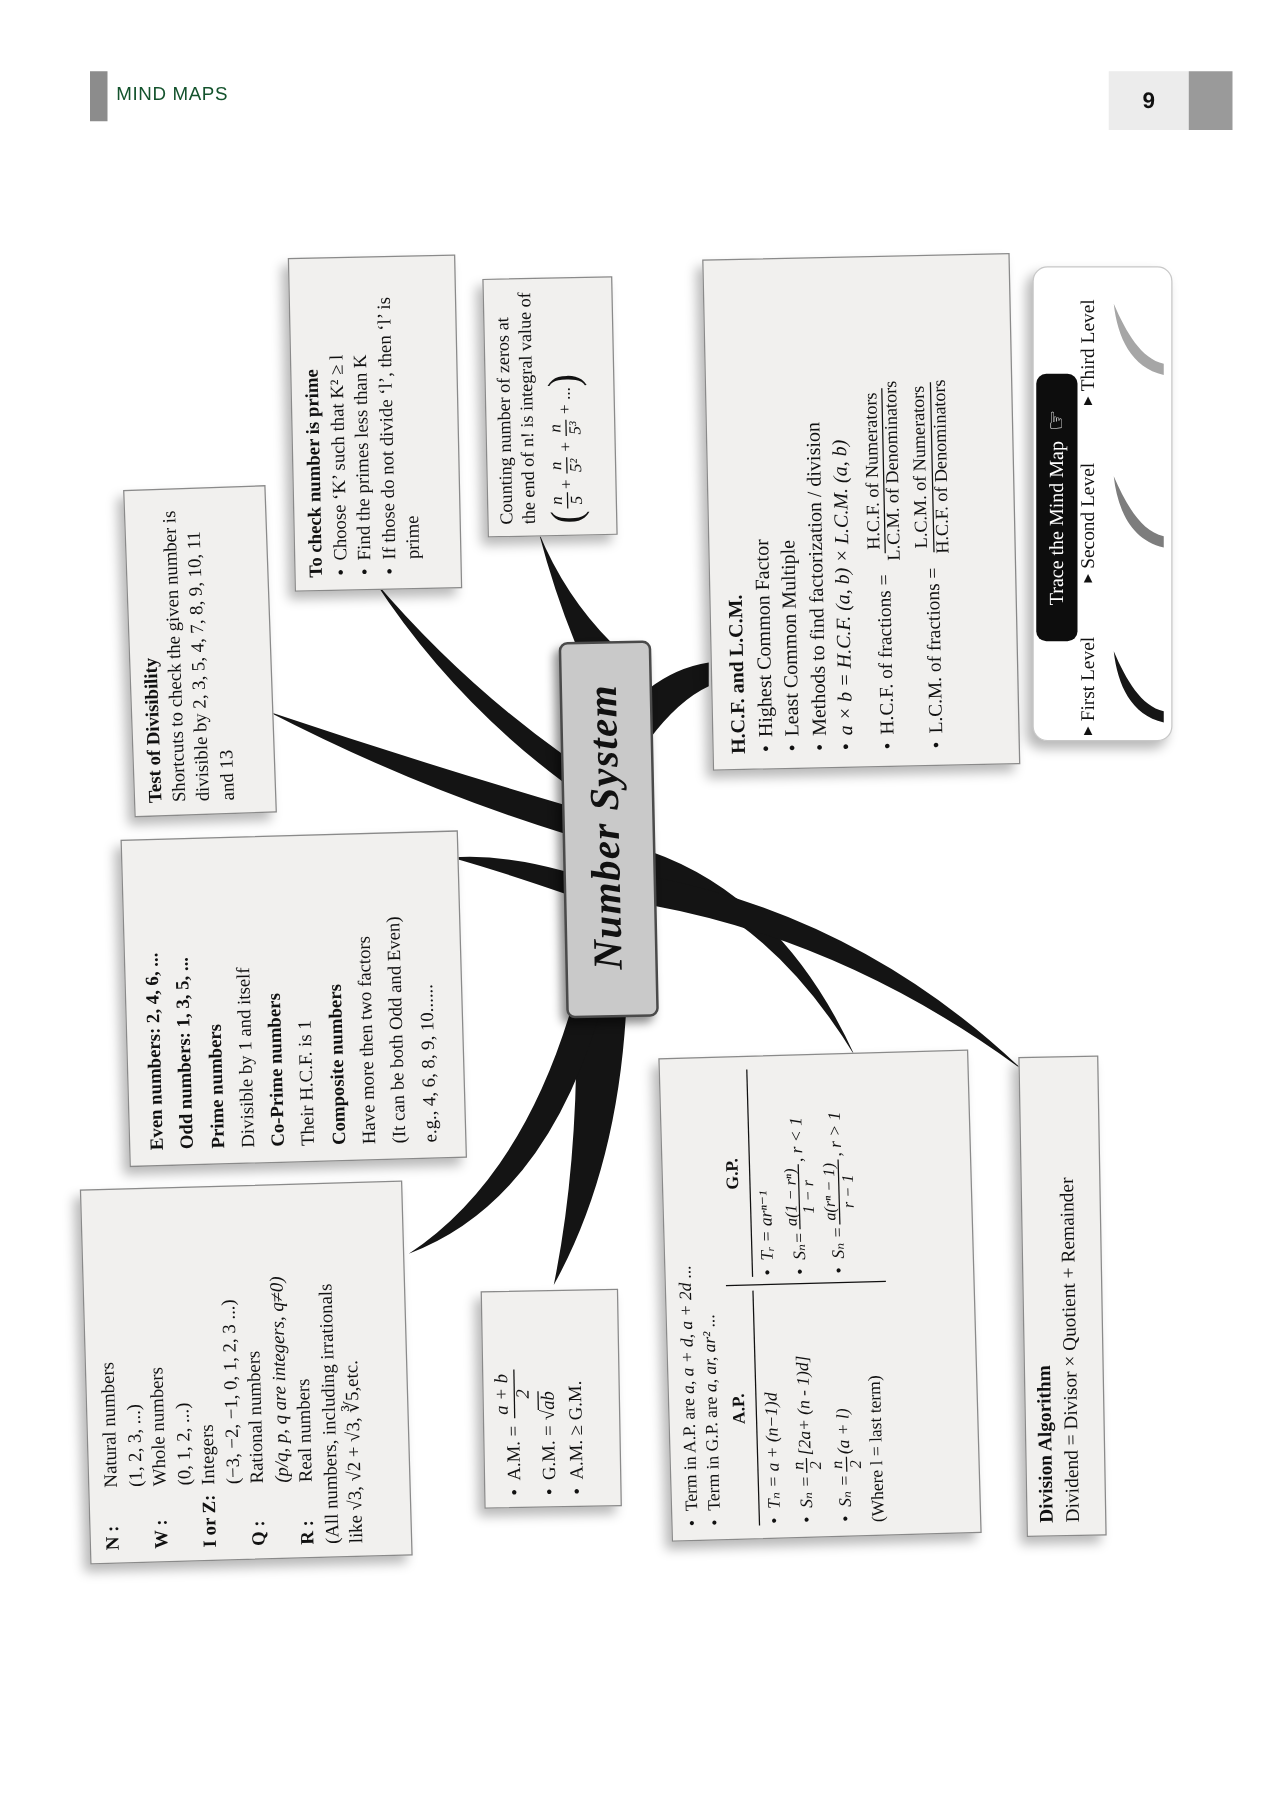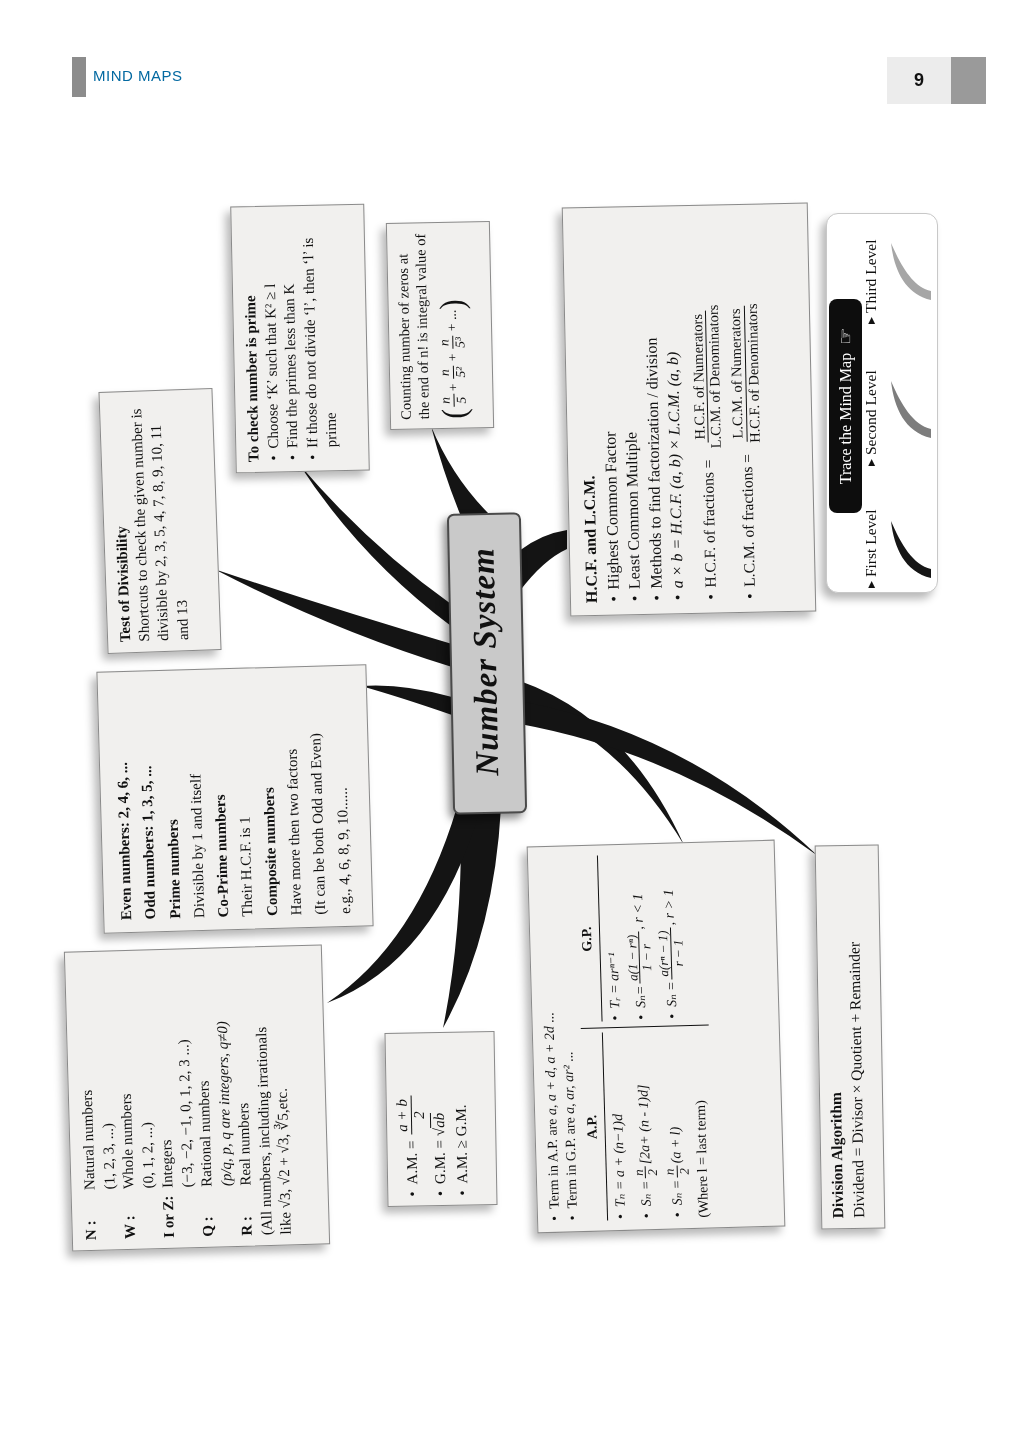--- a/index.html
+++ b/index.html
@@ -1,21 +1,21 @@
 <!DOCTYPE html>
 <html><head>
 <meta charset="utf-8">
 <style>
   html,body{margin:0;padding:0;}
   body{width:1024px;height:1440px;position:relative;background:#ffffff;overflow:hidden;
        font-family:"Liberation Serif","DejaVu Serif",serif;color:#111;}
   
   .hdr-tab{position:absolute;left:72px;top:57px;width:14px;height:40px;background:#8c8c8c;}
   .hdr-text{position:absolute;left:93px;top:67px;font-family:"Liberation Sans",sans-serif;
-            font-size:15px;letter-spacing:.5px;color:#0369a1;}
+            font-size:15px;letter-spacing:.5px;color:#14532d;}
   .pg-box{position:absolute;left:887px;top:57px;width:64px;height:47px;background:#ececec;
           display:flex;align-items:center;justify-content:center;
           font-family:"Liberation Sans",sans-serif;font-weight:bold;font-size:18px;}
   .pg-dark{position:absolute;left:951px;top:57px;width:35px;height:47px;background:#9a9a9a;}
   
   #branches{position:absolute;left:0;top:0;z-index:1;}
   
   .mbox{position:absolute;z-index:2;background:#f1f0ee;border:1px solid #8a8a8a;
         box-shadow:-5px 6px 9px rgba(0,0,0,.28);}
   .inner{position:absolute;left:0;top:0;transform-origin:0 0;

